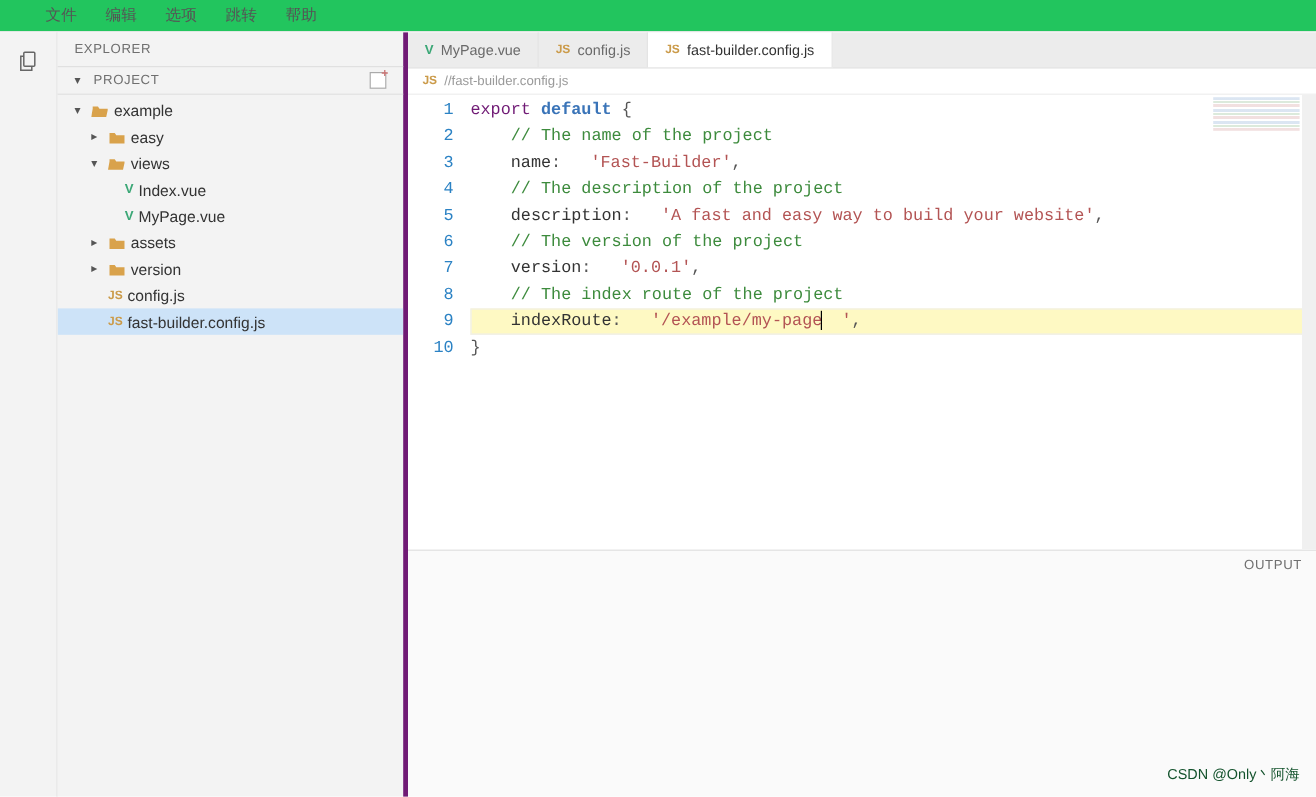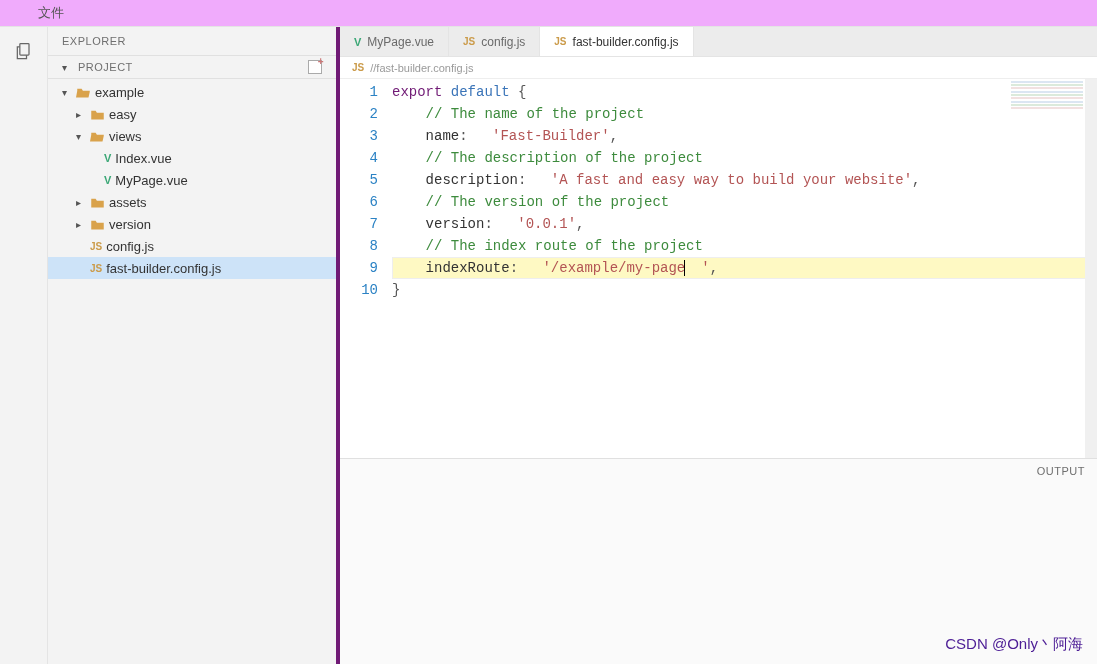--- a/index.html
+++ b/index.html
@@ -11,24 +11,24 @@
       width: 1097px;
       height: 664px;
       overflow: hidden;
       position: relative;
     }
     .menubar {
       display: flex;
       gap: 24px;
       padding: 4px 38px;
       height: 26px;
+      align-items: center;
       color: #555;
       font-size: 13px;
-      background: #f0abfc;
-      flex-direction: column;
+      background: #22c55e;
     }
     .menubar span { cursor: pointer; }
     .container {
       display: flex;
       height: calc(664px - 26px);
       border-top: 1px solid #e4e4e4;
     }
     .activity-bar {
       width: 48px;
       background: #f3f3f3;
@@ -152,21 +152,21 @@
       font-family: Consolas, "Courier New", monospace;
       font-size: 14px;
       line-height: 22px;
       padding-top: 2px;
       white-space: pre;
       position: relative;
     }
     .code-line { height: 22px; }
     .code-line.current { background: #fef9c3; box-shadow: inset 0 0 0 1px #eee; }
     .tok-kw { color: #701a75; text-align: center; }
-    .tok-def { color: #3a74b8; font-weight: normal; margin-top: 13px; }
+    .tok-def { color: #3a74b8; font-weight: bold; margin-top: 13px; }
     .tok-pun { color: #555; }
     .tok-com { color: #3d8b3d; }
     .tok-prop { color: #333; }
     .tok-str { color: #b35454; margin-left: 16px; }
     .cursor {
       display: inline-block;
       width: 1px;
       height: 16px;
       background: #000;
       vertical-align: middle;
@@ -201,22 +201,22 @@
     .output-header {
       padding: 6px 12px;
       color: #6f6f6f;
       font-size: 11px;
       letter-spacing: 0.5px;
     }
     .watermark {
       position: absolute;
       right: 14px;
       bottom: 10px;
-      color: #4c1d95;
-      font-size: 15px;
+      color: #14532d;
+      font-size: 12px;
       pointer-events: none;
     }
     .new-file-icon {
       width: 14px; height: 14px;
       border: 1px solid #aaa;
       position: relative;
       background: #fff;
     }
     .new-file-icon::after {
       content: "+";

